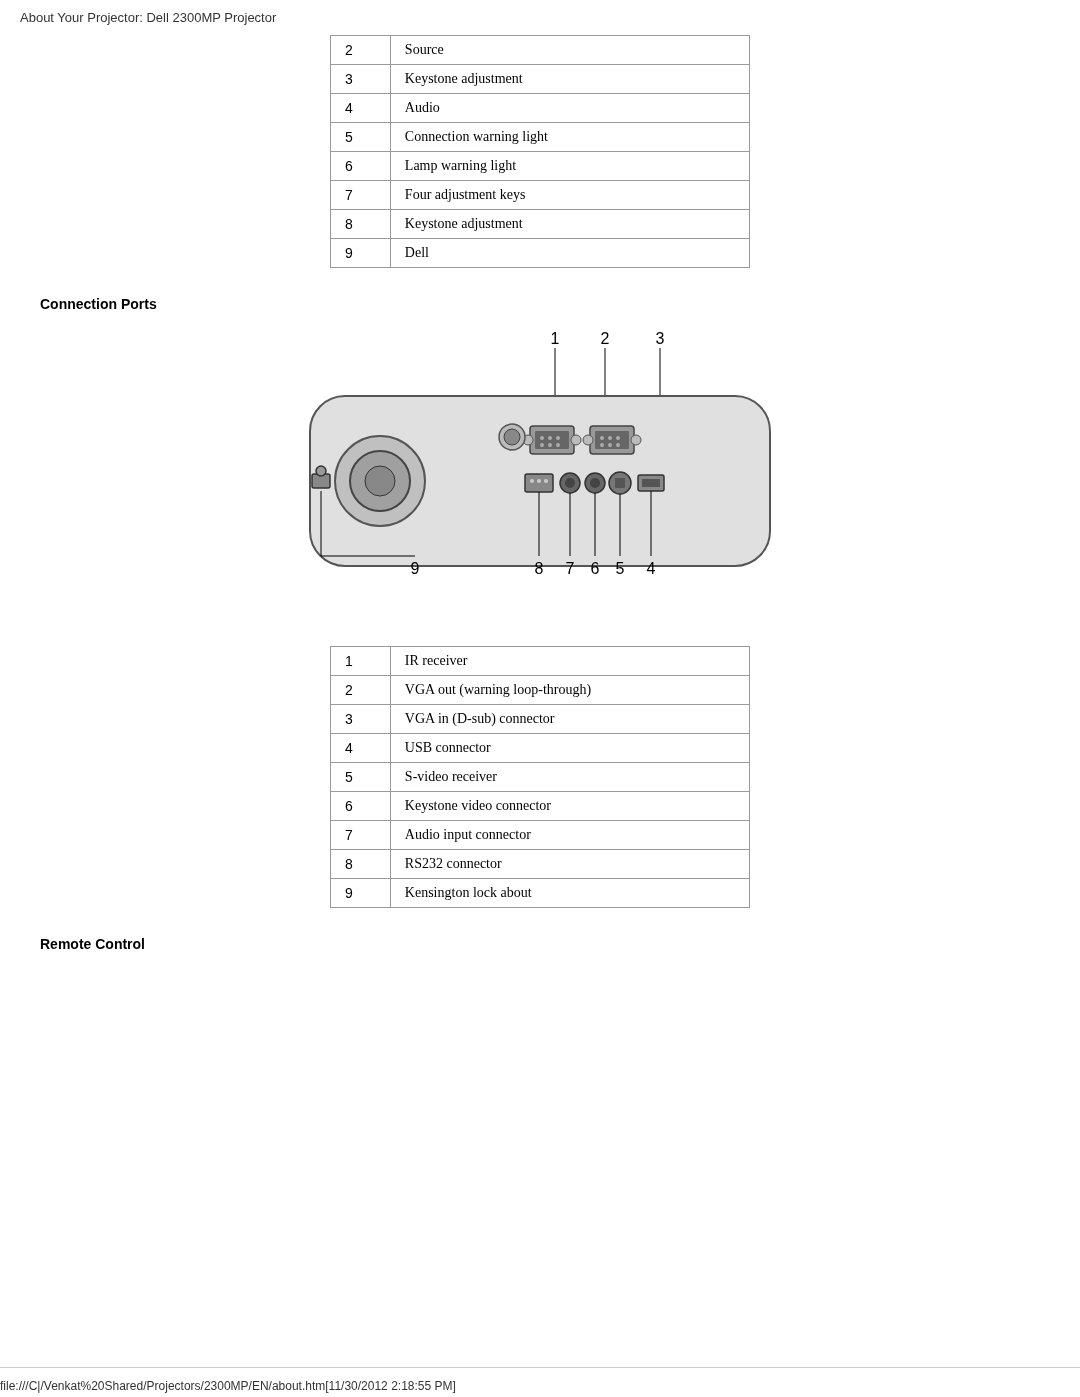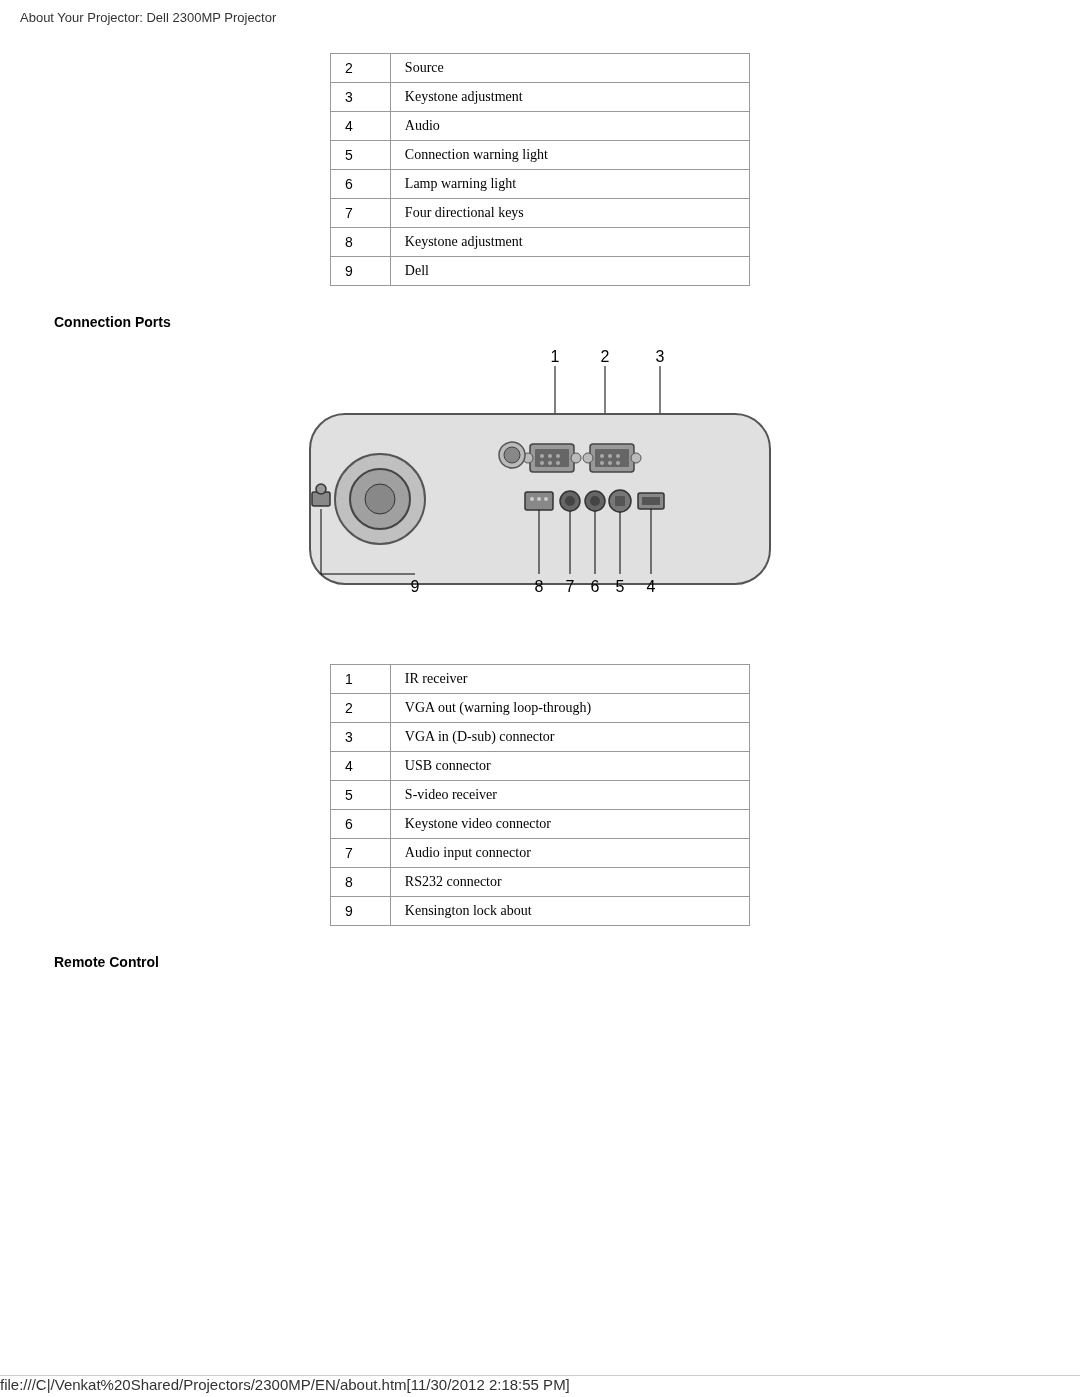--- a/index.html
+++ b/index.html
@@ -9,21 +9,21 @@
       color: #000;
       background: #fff;
       padding: 10px 20px;
       width: 1080px;
       min-height: 1397px;
       position: relative;
     }
     .page-title {
       font-size: 13px;
       color: #333;
-      margin-bottom: 28px;
+      margin-bottom: 10px;
     }
     table.data-table {
       border-collapse: collapse;
       margin: 0 auto;
       min-width: 420px;
     }
     table.data-table td {
       border: 1px solid #999;
       padding: 6px 14px;
       font-size: 14px;
@@ -33,42 +33,42 @@
       width: 50px;
       text-align: left;
     }
     table.data-table td:last-child {
       width: 300px;
       font-family: Liberation Serif, serif;
     }
     .section-title {
       font-weight: bold;
       font-size: 14px;
-      margin: 28px 0 14px 34px;
+      margin: 28px 0 14px 20px;
     }
     .table-container {
       display: flex;
       justify-content: center;
       margin-bottom: 20px;
     }
     .diagram-container {
       display: flex;
       justify-content: center;
       margin: 10px 0 20px 0;
       position: relative;
     }
     .footer-bar {
       position: absolute;
       bottom: 4px;
       left: 0;
       right: 0;
       border-top: 1px solid #ccc;
-      font-size: 15px;
+      font-size: 12px;
       color: #333;
-      padding-top: 0;
+      padding-top: 11px;
       text-align: left;
       margin-top: 29px;
     }
     
     .svg-diagram {
       display: block;
       margin: 0 auto;
     }
   </style>
 </head>
@@ -94,21 +94,21 @@
         <tr>
           <td>5</td>
           <td>Connection warning light</td>
         </tr>
         <tr>
           <td>6</td>
           <td>Lamp warning light</td>
         </tr>
         <tr>
           <td>7</td>
-          <td>Four directional keys</td>
+          <td>Four adjustment keys</td>
         </tr>
         <tr>
           <td>8</td>
           <td>Keystone adjustment</td>
         </tr>
         <tr>
           <td>9</td>
           <td>Dell</td>
         </tr>
       </tbody>

